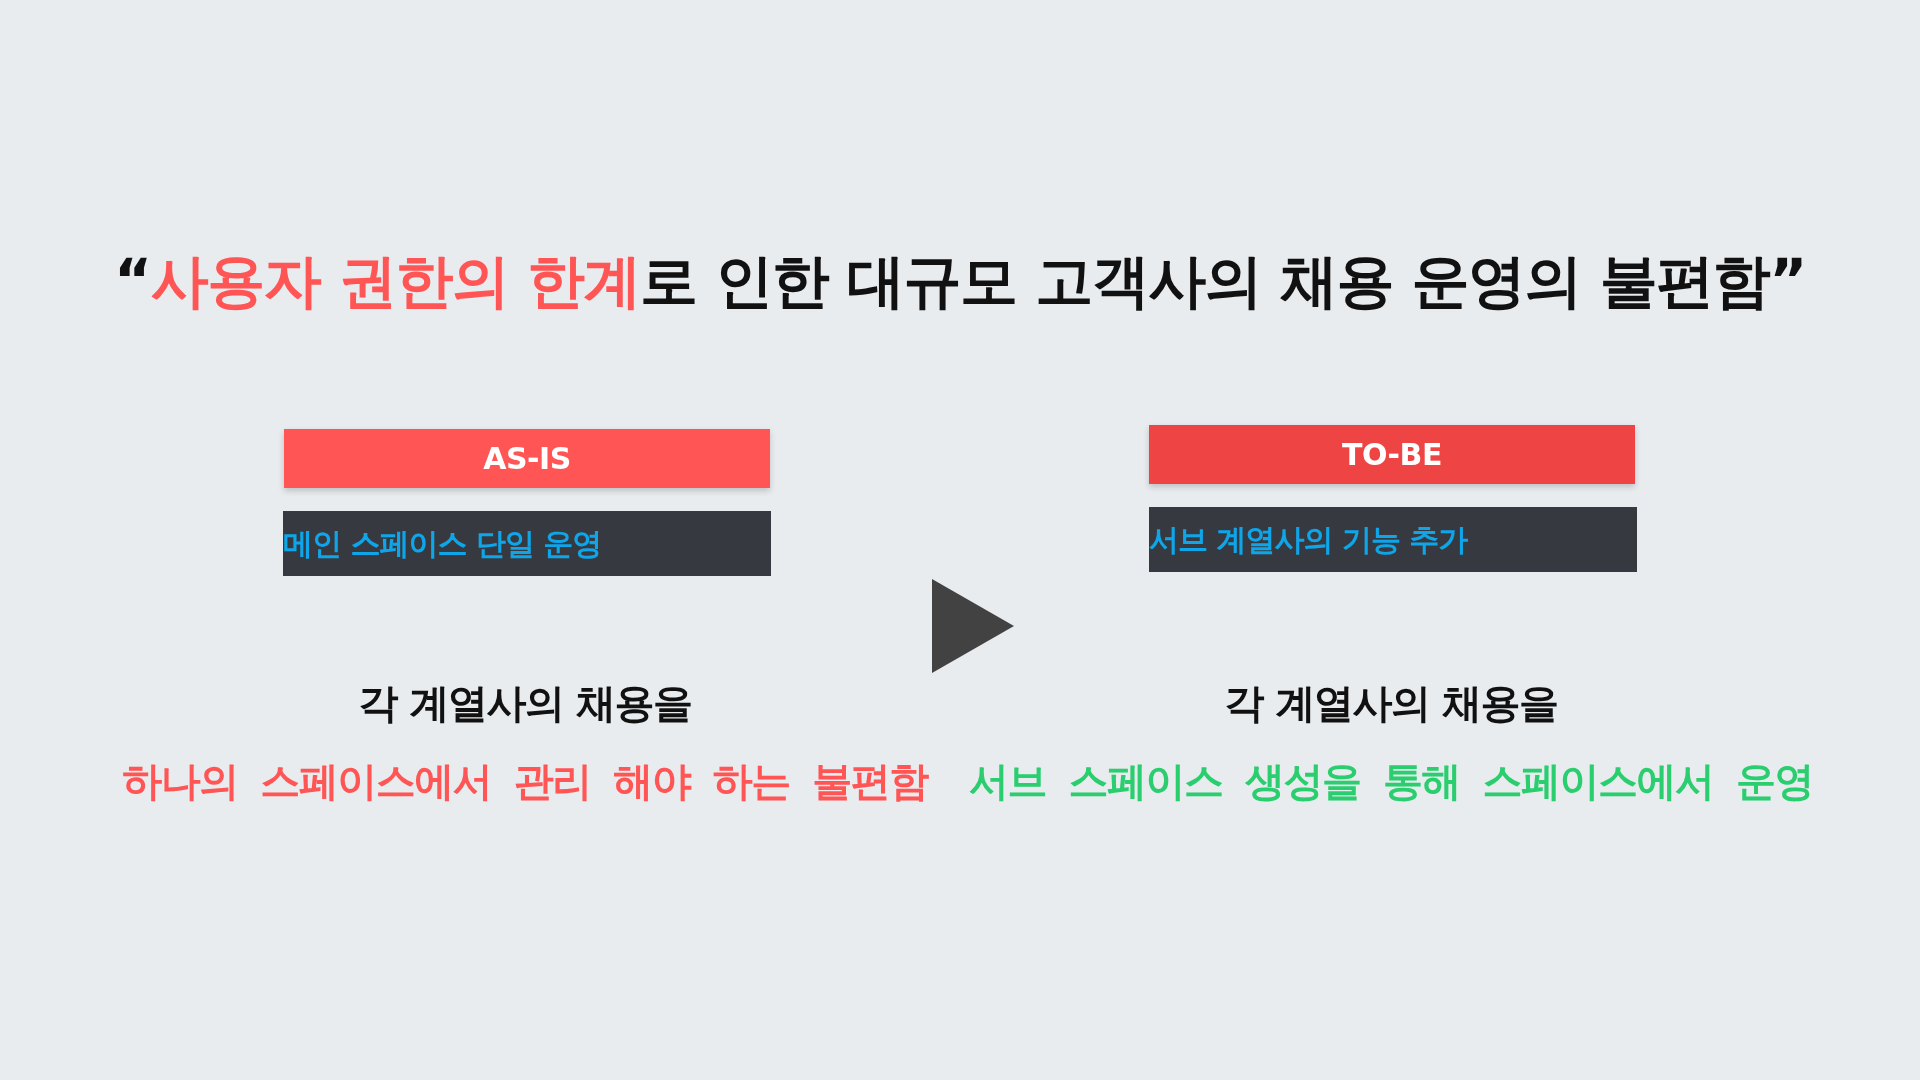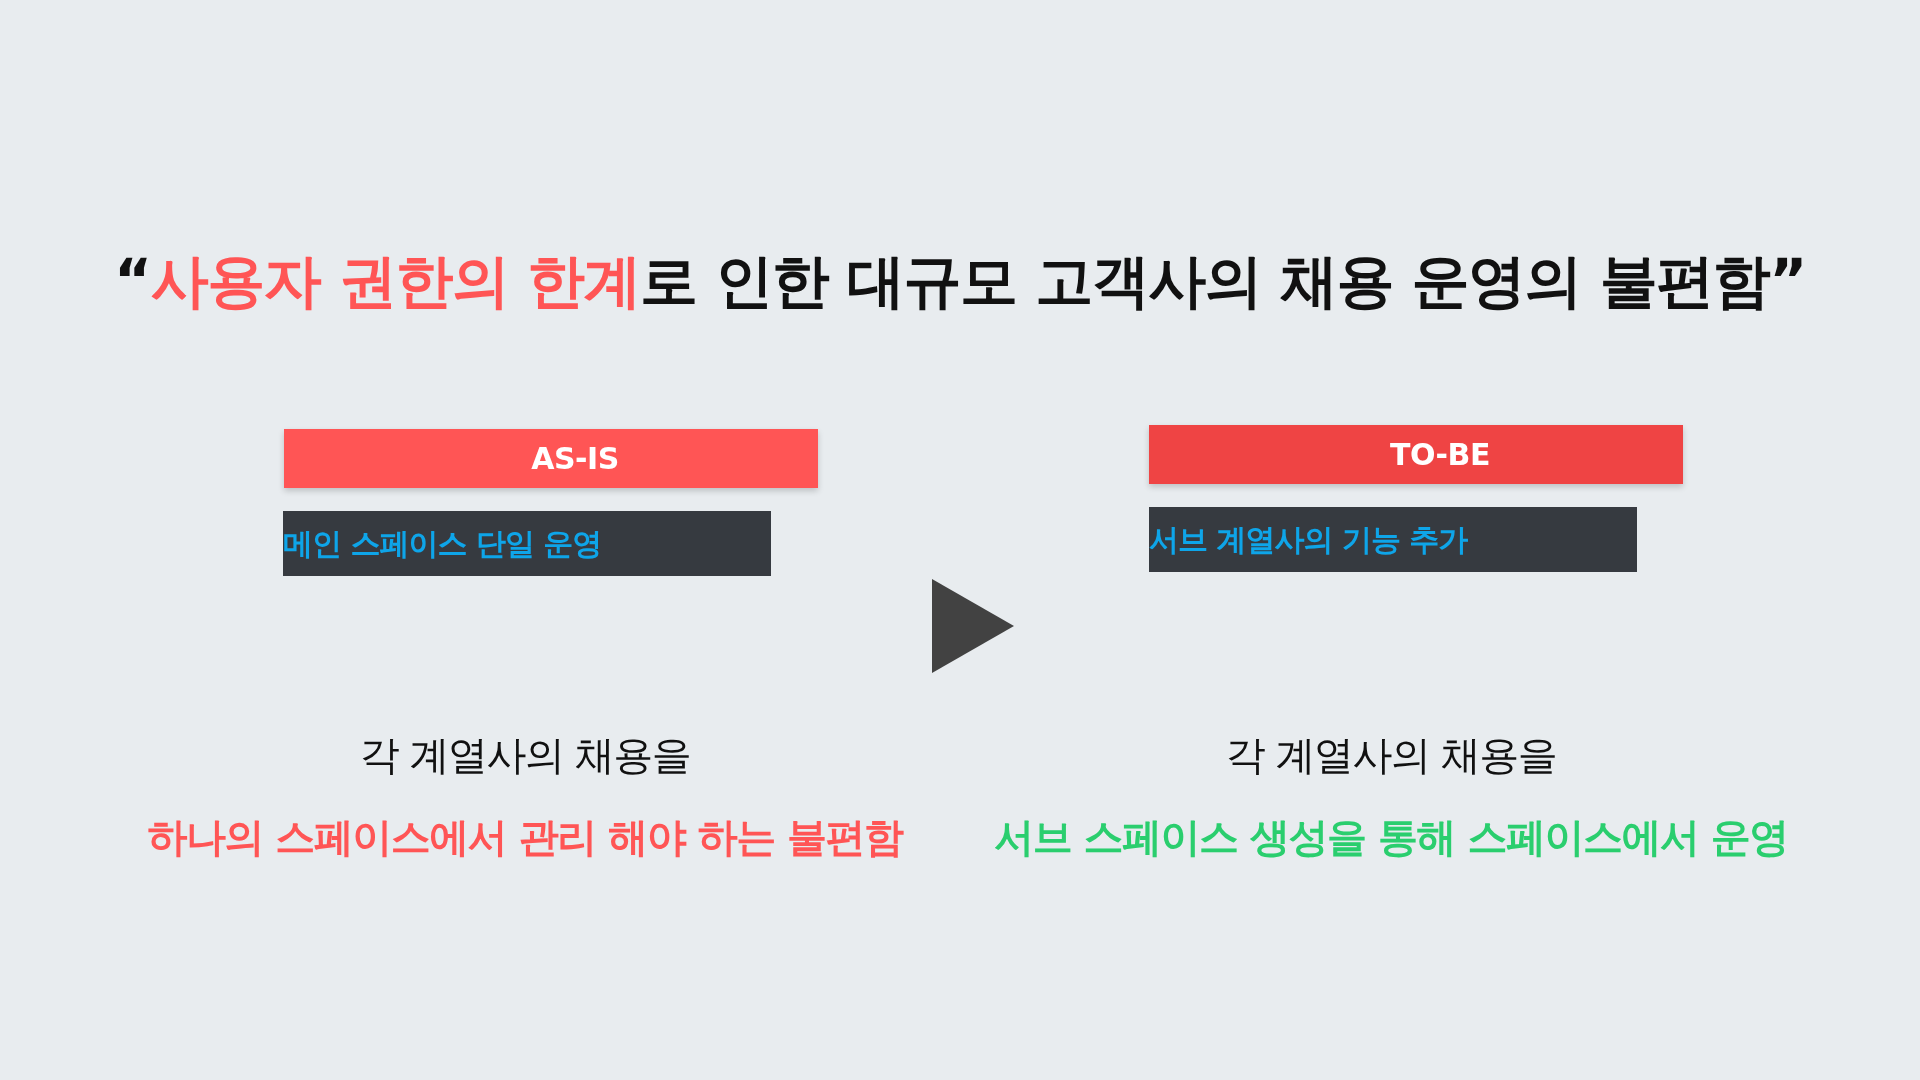--- a/index.html
+++ b/index.html
@@ -39,21 +39,20 @@
   .state-badge {
     height: 59px;
     width: 486px;
     line-height: 59px;
     text-align: center;
     color: #ffffff;
     font-size: 30px;
     font-weight: bold;
     letter-spacing: -0.5px;
     box-shadow: 0 3px 6px rgba(0,0,0,0.18);
-    padding-left: 48px;
   }
   .badge-asis { background: #FF5555; margin-left: 1px; }
   .badge-tobe { background: #ef4444; }
 
   .feature-box {
     margin-top: 23px;
     height: 65px;
     width: 488px;
     line-height: 65px;
     background: #363A40;
@@ -78,31 +77,32 @@
 
   .desc {
     position: absolute;
     width: 960px;
     text-align: center;
     white-space: nowrap;
   }
   .desc-left { left: 45px; }
   .desc-right { left: 911px; }
   .desc-line1 {
-    top: 728px;
+    top: 676px;
     font-size: 40px;
-    font-weight: normal;
+    font-weight: bold;
     color: #111111;
     letter-spacing: -1.5px;
   }
   .desc-line2 {
-    top: 810px;
+    top: 754px;
     font-size: 40px;
     font-weight: bold;
     letter-spacing: -1.5px;
+    font-family: Liberation Mono, monospace;
   }
   .red { color: #FF5555; }
   .green { color: #2ACE6E; }
 </style>
 </head>
 <body>
 
 <div class="title">
   <span>“</span><span class="hl">사용자 권한의 한계</span><span>로 인한 대규모 고객사의 채용 운영의 불편함</span><span>”</span>
 </div>

